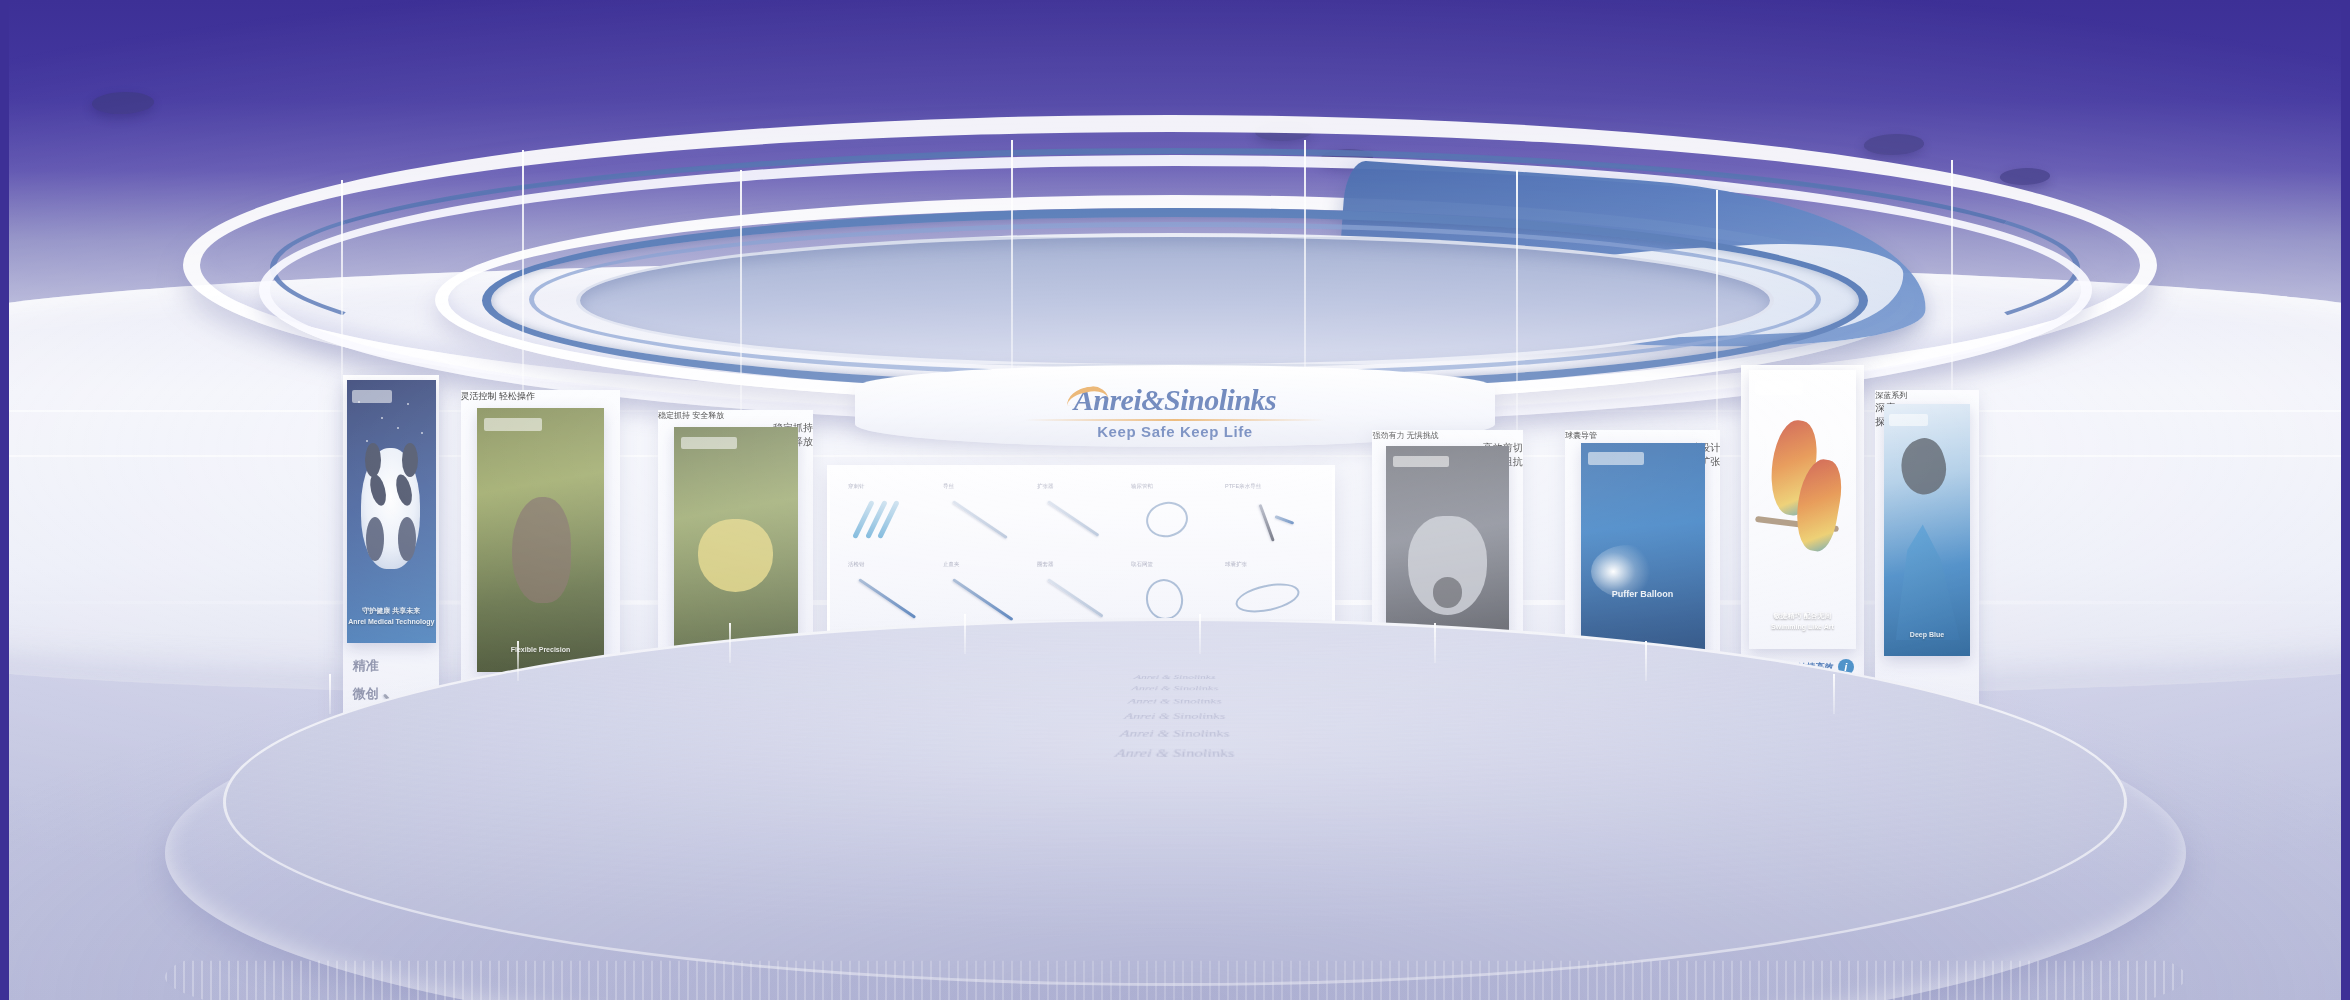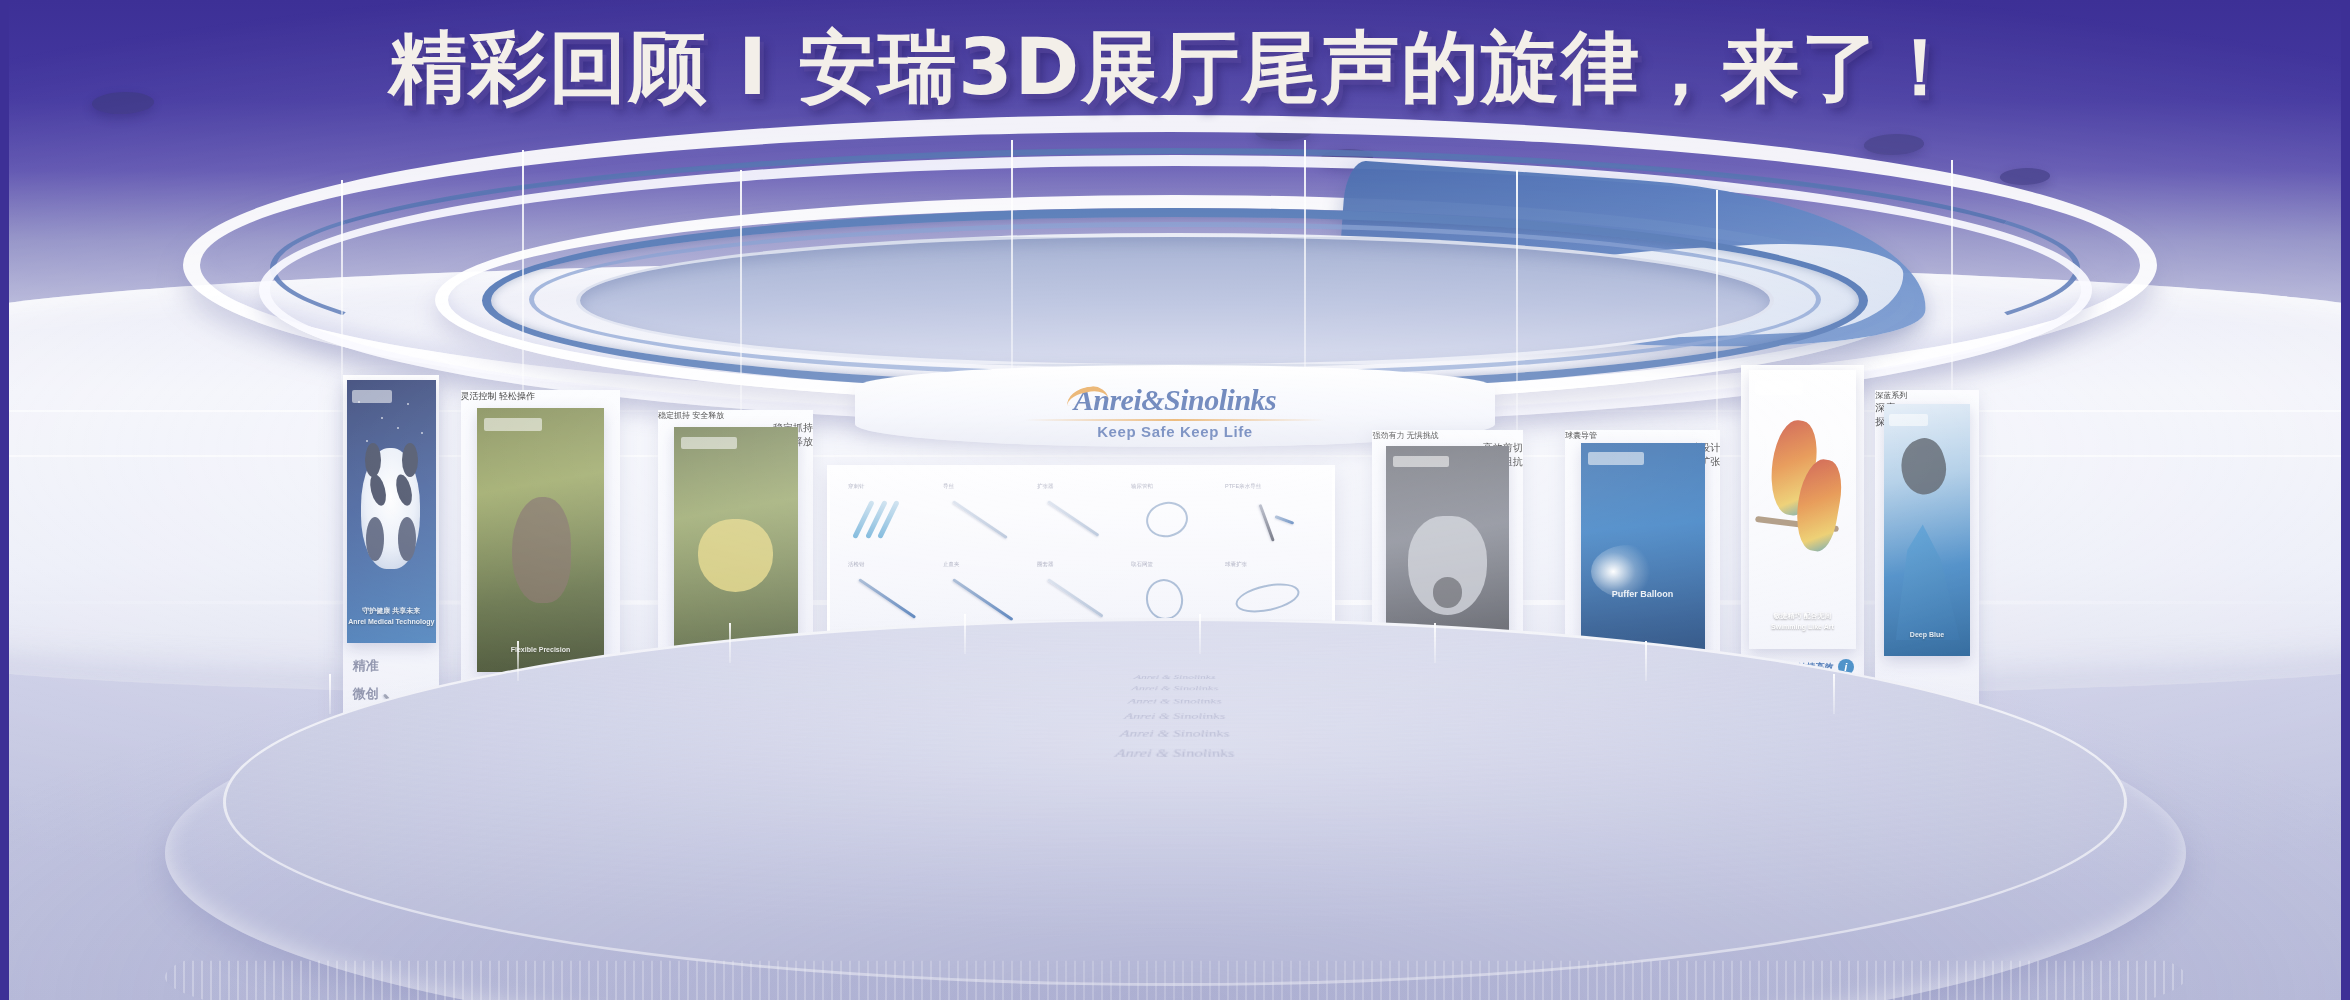--- a/index.html
+++ b/index.html
@@ -661,19 +661,16 @@
     <div class="rail-post" style="left:31%; top:5%;"></div>
     <div class="rail-post" style="left:41%; top:3%;"></div>
     <div class="rail-post" style="left:51%; top:3%;"></div>
     <div class="rail-post" style="left:61%; top:5%;"></div>
     <div class="rail-post" style="left:70%; top:9%;"></div>
     <div class="rail-post" style="left:78%; top:16%;"></div>
   </div>
 
   <div class="vignette"></div>
 
-  <div class="title-bar">
-    <div class="title">精彩回顾 I 安瑞3D展厅尾声的旋律，来了！</div>
-  </div>
 
   <div class="edge edge-l"></div>
   <div class="edge edge-r"></div>
 </div>
 
 </body></html>

